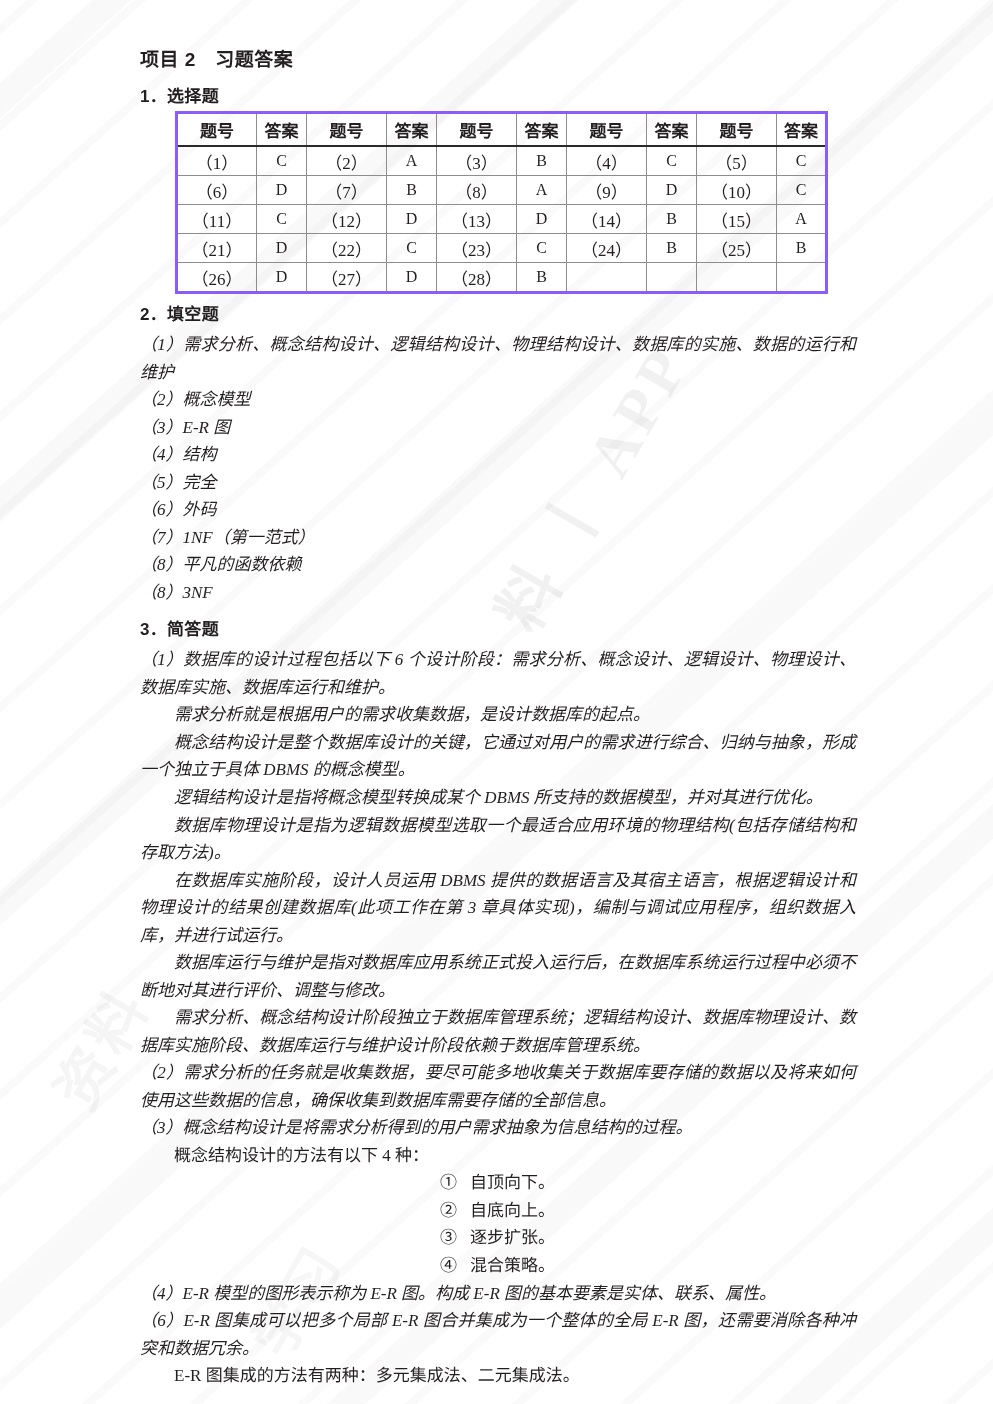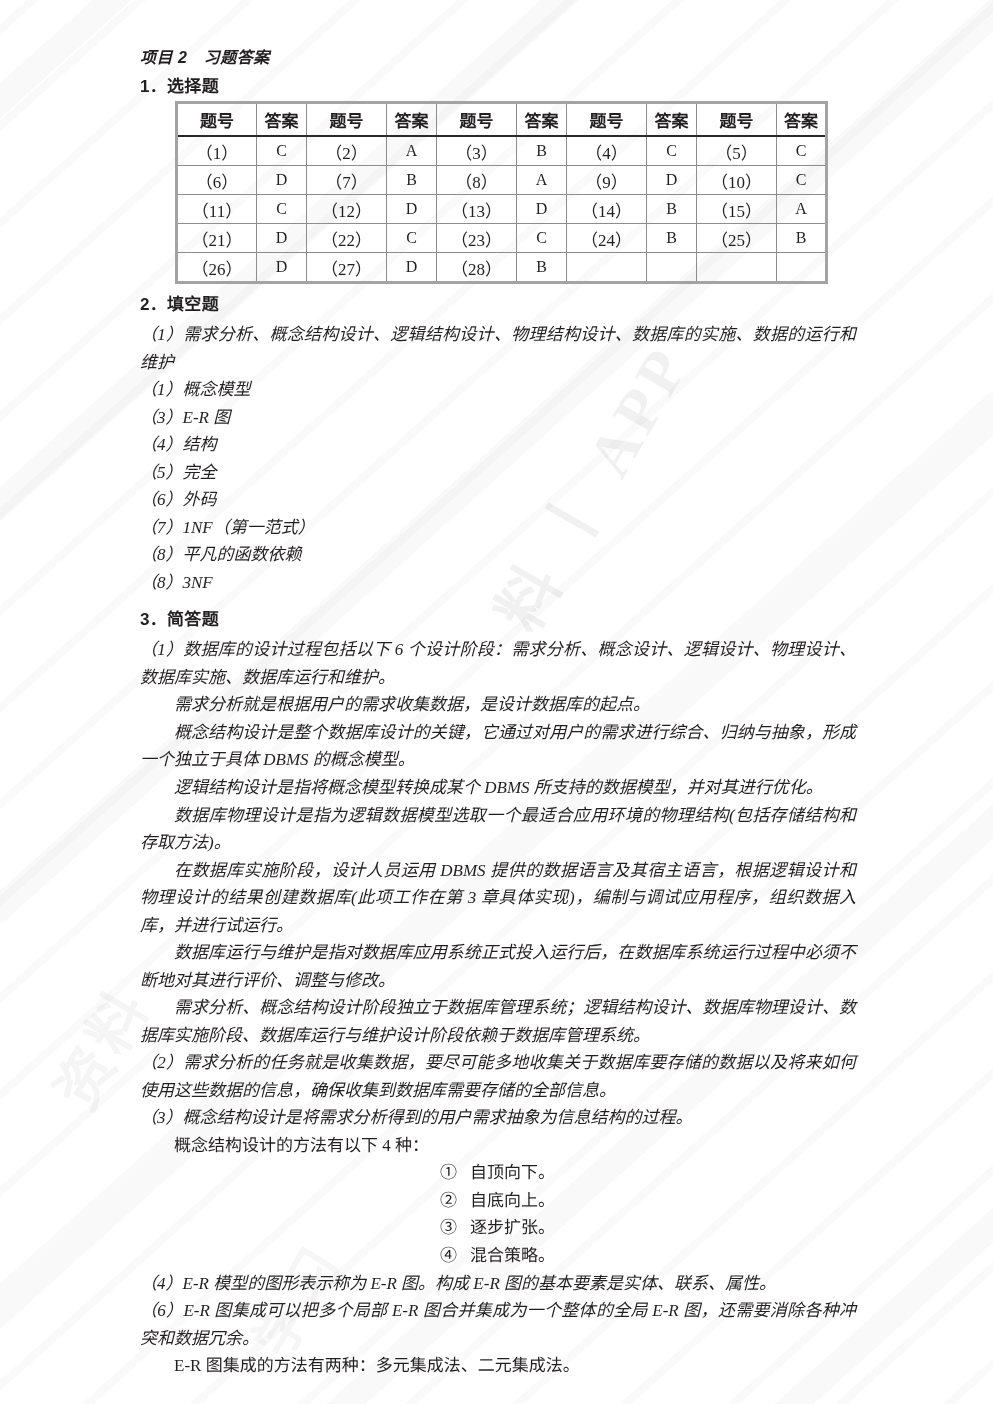--- a/index.html
+++ b/index.html
@@ -88,44 +88,43 @@
 
   
   #content {
     position: relative;
     z-index: 2;
     padding: 44px 0 0 0;
   }
   .doc-title {
     font-family: "Liberation Sans", "DejaVu Sans", sans-serif;
     font-weight: bold;
-    font-size: 16px;
-    margin: 0 0 4px 140px;
+    font-size: 19px;
+    margin: 0 0 11px 140px;
     letter-spacing: 0.5px;
-    font-style: italic;
   }
   .sec-head {
     font-family: "Liberation Sans", "DejaVu Sans", sans-serif;
     font-weight: bold;
     font-size: 17px;
     margin: 0 0 6px 140px;
     letter-spacing: 0.3px;
   }
   .sec-head.tight { margin-bottom: 4px; }
   .gap-above { margin-top: 9px; }
 
   
   .tbl-wrap {
     margin: 2px 0 6px 175px;
   }
   table.answers {
     border-collapse: collapse;
     width: 650px;
     table-layout: fixed;
-    border: 3px solid #a3a3a3;
+    border: 3px solid #8b5cf6;
     background: transparent;
   }
   table.answers td, table.answers th {
     border: 1px solid #8d8d8d;
     height: 28px;
     text-align: center;
     vertical-align: middle;
     font-size: 17px;
     font-family: "Liberation Serif", "DejaVu Serif", serif;
     padding: 0;
@@ -282,21 +281,21 @@
             <td></td>
             <td class="ans"></td>
           </tr>
         </tbody>
       </table>
     </div>
 
     <div class="sec-head">2．填空题</div>
 
     <div class="para">（1）需求分析、概念结构设计、逻辑结构设计、物理结构设计、数据库的实施、数据的运行和维护</div>
-    <div class="para">（1）概念模型</div>
+    <div class="para">（2）概念模型</div>
     <div class="para">（3）E-R 图</div>
     <div class="para">（4）结构</div>
     <div class="para">（5）完全</div>
     <div class="para">（6）外码</div>
     <div class="para">（7）1NF（第一范式）</div>
     <div class="para">（8）平凡的函数依赖</div>
     <div class="para">（8）3NF</div>
 
     <div class="sec-head gap-above">3．简答题</div>
 

